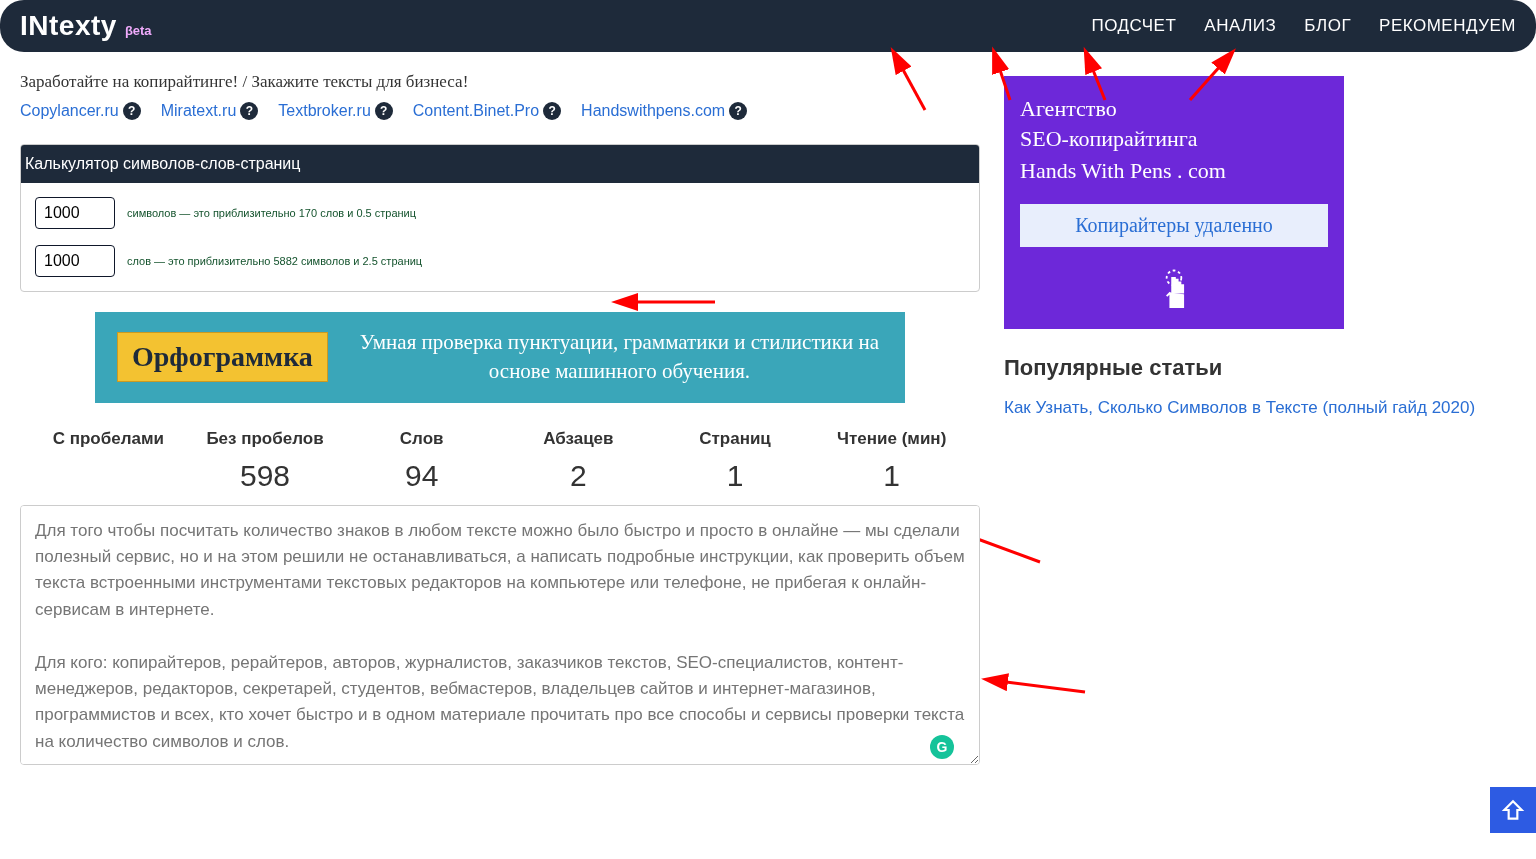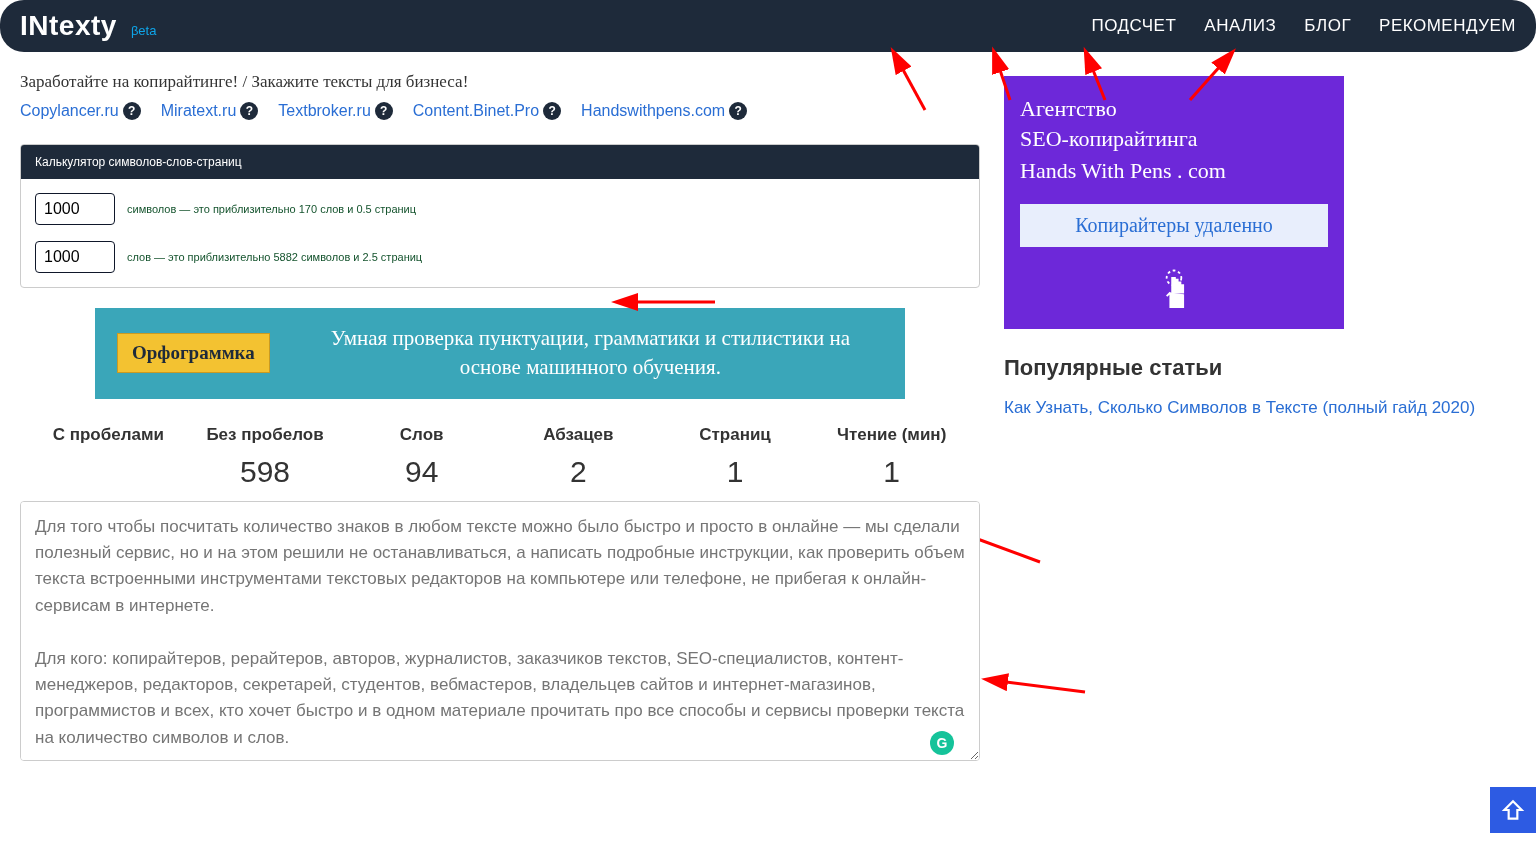--- a/index.html
+++ b/index.html
@@ -10,54 +10,54 @@
       color: #fff;
       display: flex;
       align-items: center;
       justify-content: space-between;
       padding: 8px 20px;
       height: 52px;
       border-radius: 24px;
     }
     .logo-wrap { display: flex; align-items: baseline; }
     .logo { font-size: 28px; font-weight: bold; color: #fff; letter-spacing: 0.5px; }
-    .beta { color: #0ea5e9; font-size: 13px; margin-left: 14px; font-weight: normal; }
+    .beta { color: #f0abfc; font-size: 13px; margin-left: 8px; font-weight: bold; }
     .nav { display: flex; gap: 28px; }
     .nav-item { color: #fff; font-weight: normal; font-size: 17px; cursor: pointer; letter-spacing: 0.5px; }
 
     .content-wrap { display: flex; padding: 20px; gap: 24px; position: relative; }
     .main-col { flex: 0 0 960px; }
     .side-col { flex: 1; padding-top: 4px; }
 
     .tagline { font-family: Georgia, serif; font-size: 17px; margin-bottom: 10px; }
     .links-row { display: flex; flex-wrap: wrap; gap: 20px; margin-bottom: 24px; align-items: center; }
     .link-item { display: inline-flex; align-items: center; gap: 4px; }
     .link-item a { color: #2a6ed4; text-decoration: none; font-size: 16px; }
     .qmark {
       display: inline-flex; align-items: center; justify-content: center;
       width: 18px; height: 18px; border-radius: 50%; background: #1e2a3a;
       color: #fff; font-size: 12px; font-weight: bold; cursor: pointer;
     }
 
     .calc-box { border: 1px solid #ccc; border-radius: 4px; margin-bottom: 20px; overflow: hidden; }
-    .calc-head { background: #1e2a3a; color: #fff; padding: 10px 14px; font-size: 12px; }
+    .calc-head { background: #1e2a3a; color: #fff; padding: 10px 4px; font-size: 16px; }
     .calc-body { padding: 14px; }
     .calc-row { display: flex; align-items: center; gap: 12px; margin-bottom: 16px; }
     .calc-row:last-child { margin-bottom: 0; }
     .calc-row input {
       width: 80px; padding: 6px 8px; font-size: 16px; border: 1px solid #0f172a; border-radius: 4px;
     }
     .calc-row span { font-size: 11px; color: #14532d; text-align: center; }
 
     .banner-orfo {
       background: #3aa6b9; color: #fff; display: flex; align-items: center;
       padding: 16px 22px; gap: 28px; width: 810px; margin: 0 auto 26px auto;
     }
     .orfo-chip {
-      background: #f3c231; color: #1e2a3a; font-family: Georgia, serif; font-size: 19px;
+      background: #f3c231; color: #1e2a3a; font-family: Georgia, serif; font-size: 28px;
       font-weight: bold; padding: 8px 14px; border: 1px solid #c99a22;
     }
     .orfo-text { flex: 1; font-family: Georgia, serif; font-size: 21px; text-align: center; line-height: 1.4; }
 
     .stats-row { display: flex; justify-content: space-between; margin-bottom: 12px; padding: 0 10px; }
     .stat { flex: 1; text-align: center; }
     .stat-label { font-size: 17px; font-weight: bold; margin-bottom: 10px; }
     .stat-val { font-size: 30px; }
 
     .textarea-box {

